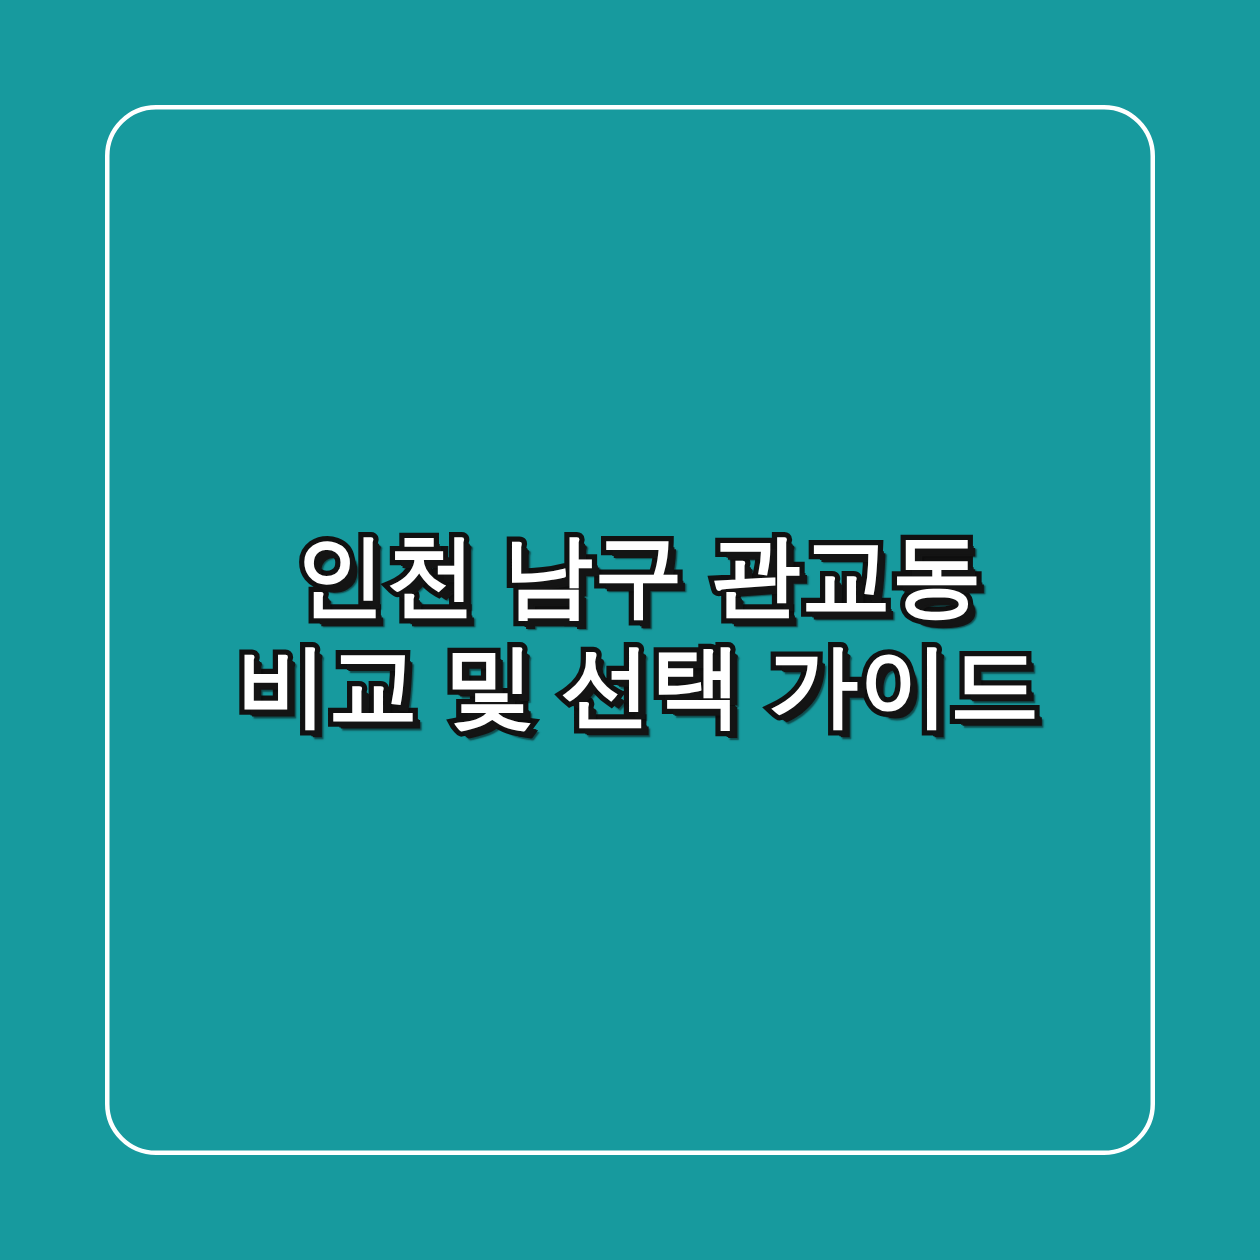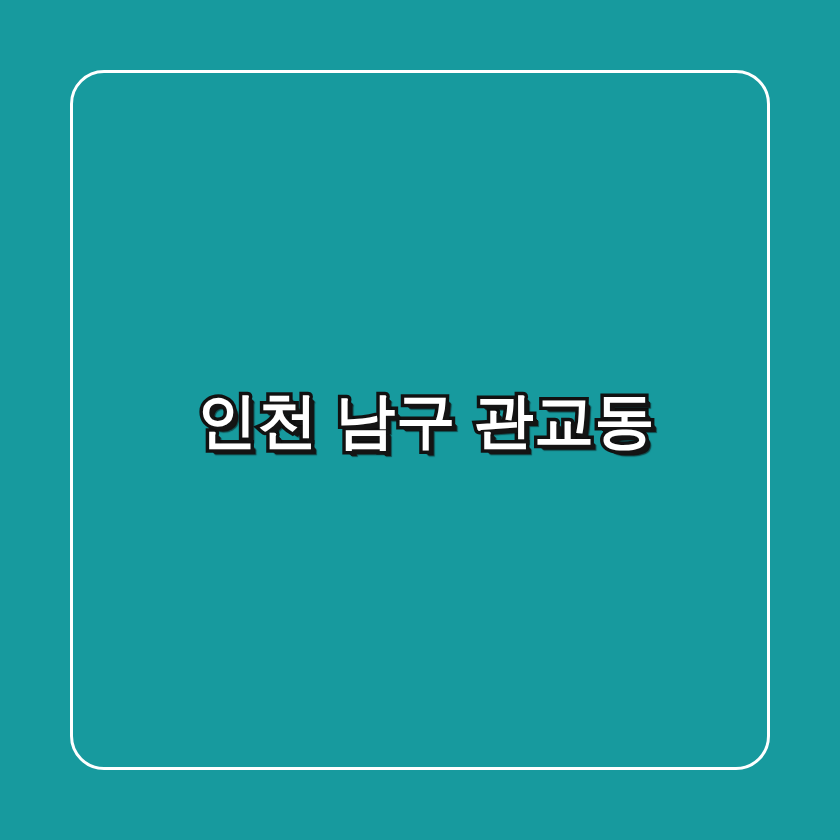--- a/index.html
+++ b/index.html
@@ -69,15 +69,16 @@
 </style>
 </head>
 <body>
 
 <div id="card">
 
   <div id="frame"></div>
 
   <div id="headline">
     <span class="headline-line">인천 남구 관교동</span>
+    <span class="headline-line">비교 및 선택 가이드</span>
   </div>
 
 </div>
 
 </body></html>

